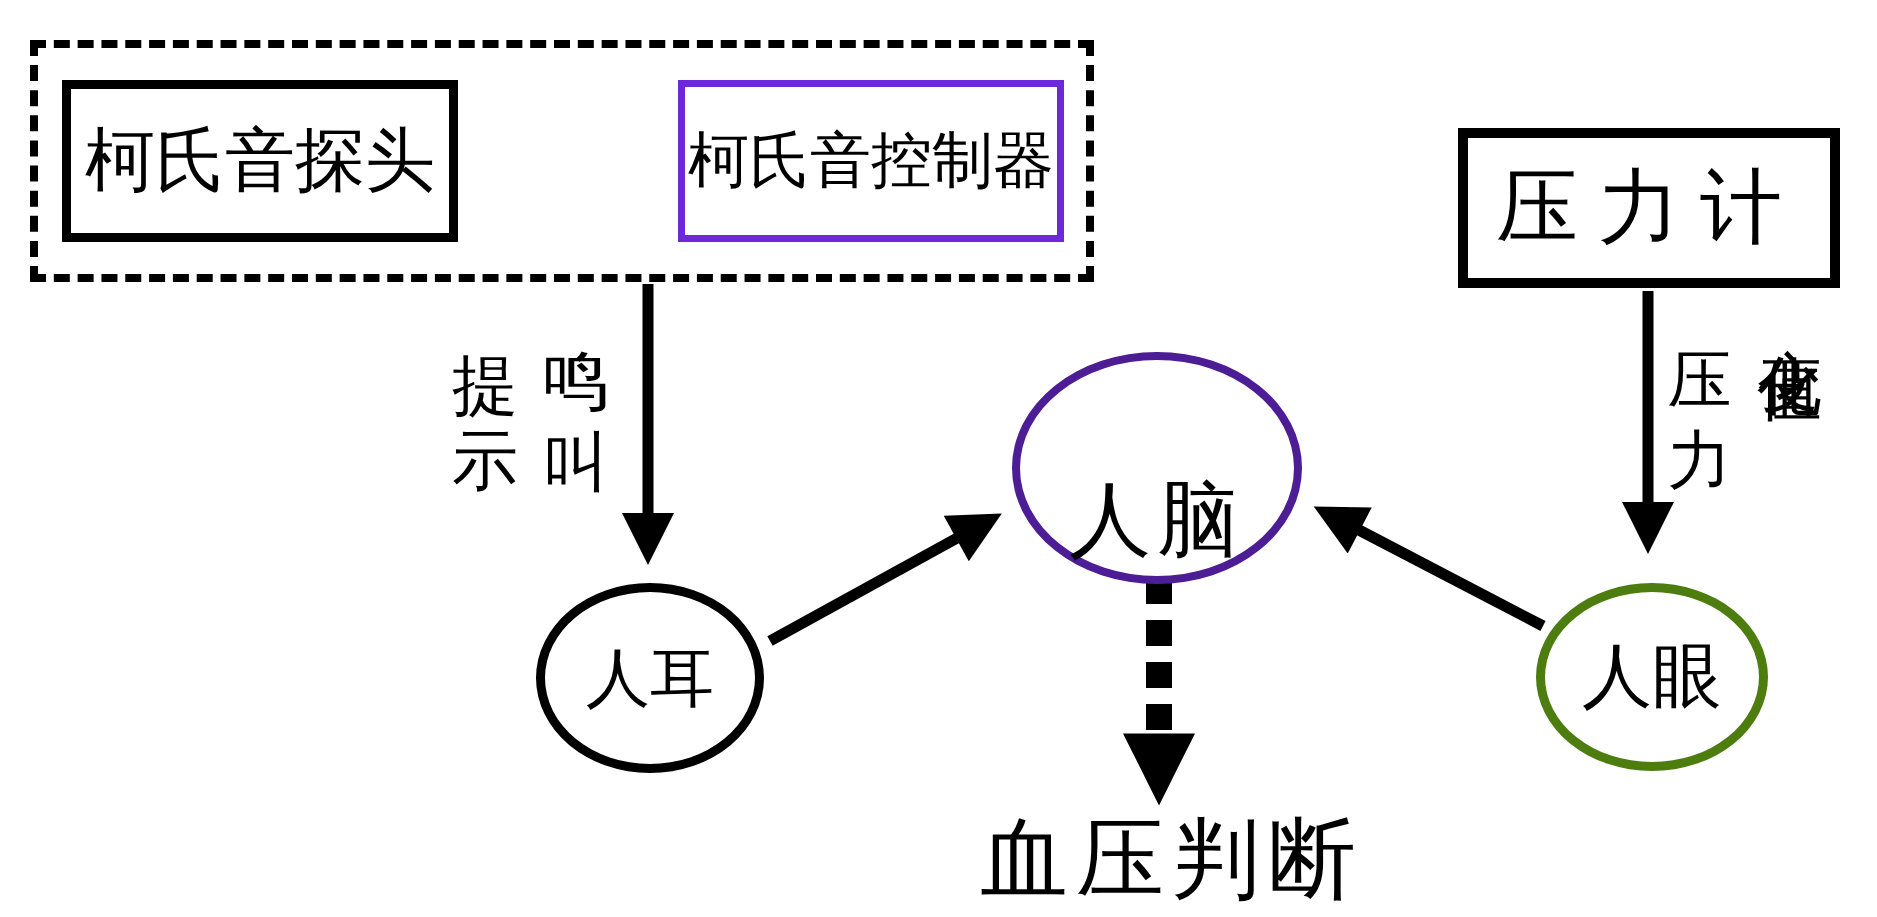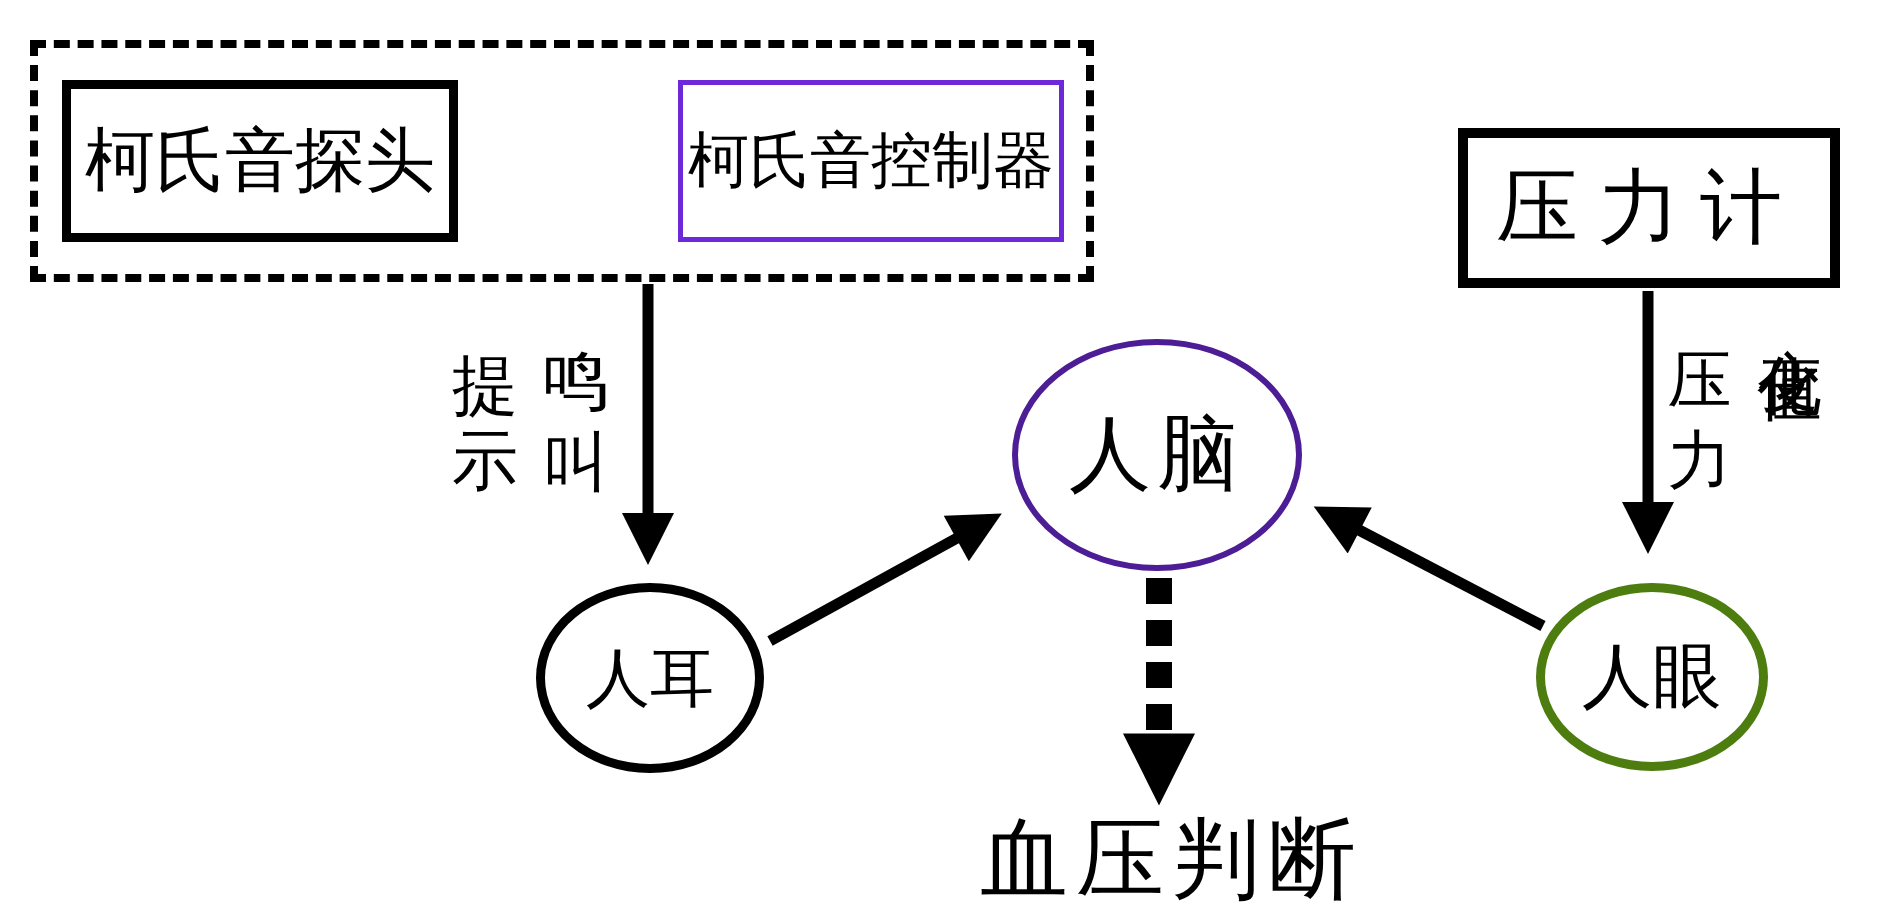--- a/index.html
+++ b/index.html
@@ -50,21 +50,21 @@
   }
   .probe-box {
     left: 62px; top: 80px;
     width: 396px; height: 162px;
     border: 9px solid #000;
     font-size: 70px;
   }
   .controller-box {
     left: 678px; top: 80px;
     width: 386px; height: 162px;
-    border: 5px solid #6d28d9;
+    border: 7px solid #6d28d9;
     font-size: 61px;
   }
   .gauge-box {
     left: 1458px; top: 128px;
     width: 382px; height: 160px;
     border: 10px solid #000;
     font-size: 82px;
     letter-spacing: 20px;
   }
   .ellipse {
@@ -77,25 +77,26 @@
     background: transparent;
     white-space: nowrap;
   }
   .ear-ellipse {
     left: 536px; top: 583px;
     width: 228px; height: 190px;
     border: 9px solid #000;
     font-size: 64px;
   }
   .brain-ellipse {
-    left: 1012px; top: 339px;
+    left: 1012px; top: 352px;
     width: 290px; height: 232px;
-    border: 6px solid #4c1d95;
+    border: 8px solid #4c1d95;
     font-size: 82px;
     letter-spacing: 6px;
+    align-items: flex-end;
   }
   .eye-ellipse {
     left: 1536px; top: 583px;
     width: 232px; height: 188px;
     border: 9px solid #4d7c0f;
     font-size: 70px;
   }
   .vcol {
     position: absolute;
     writing-mode: vertical-rl;

